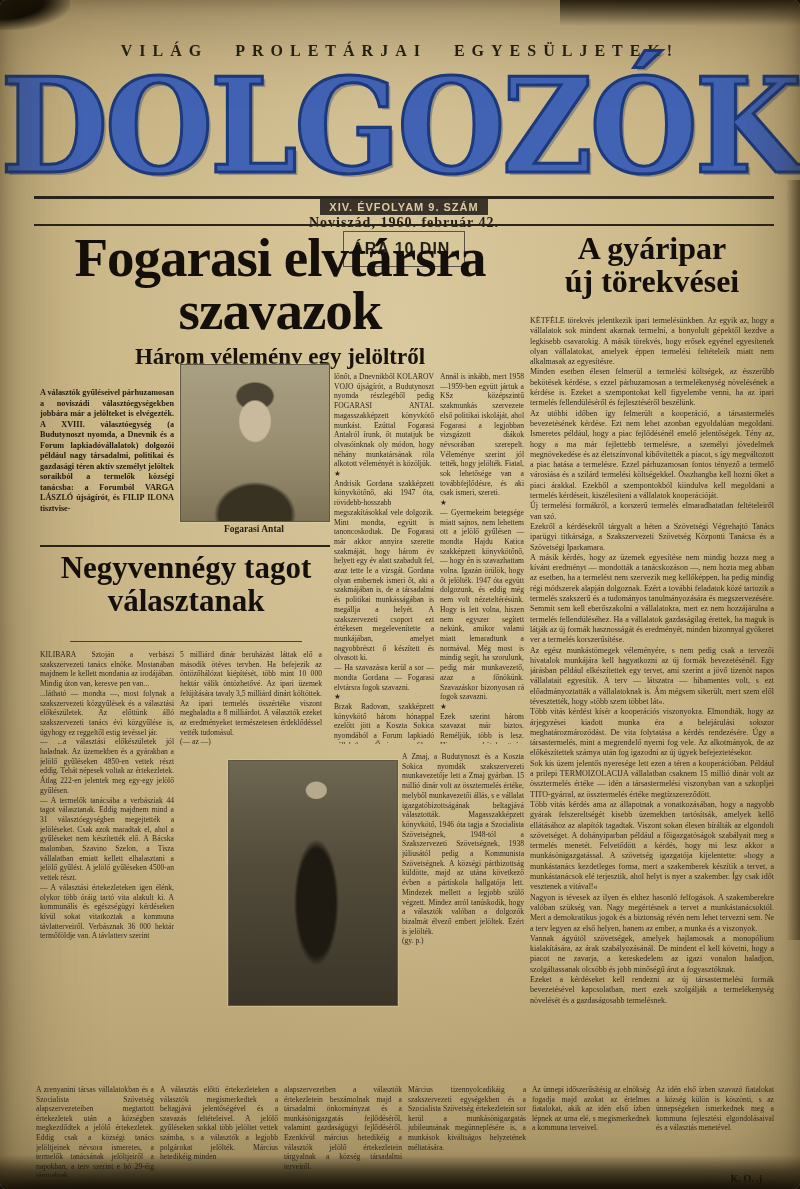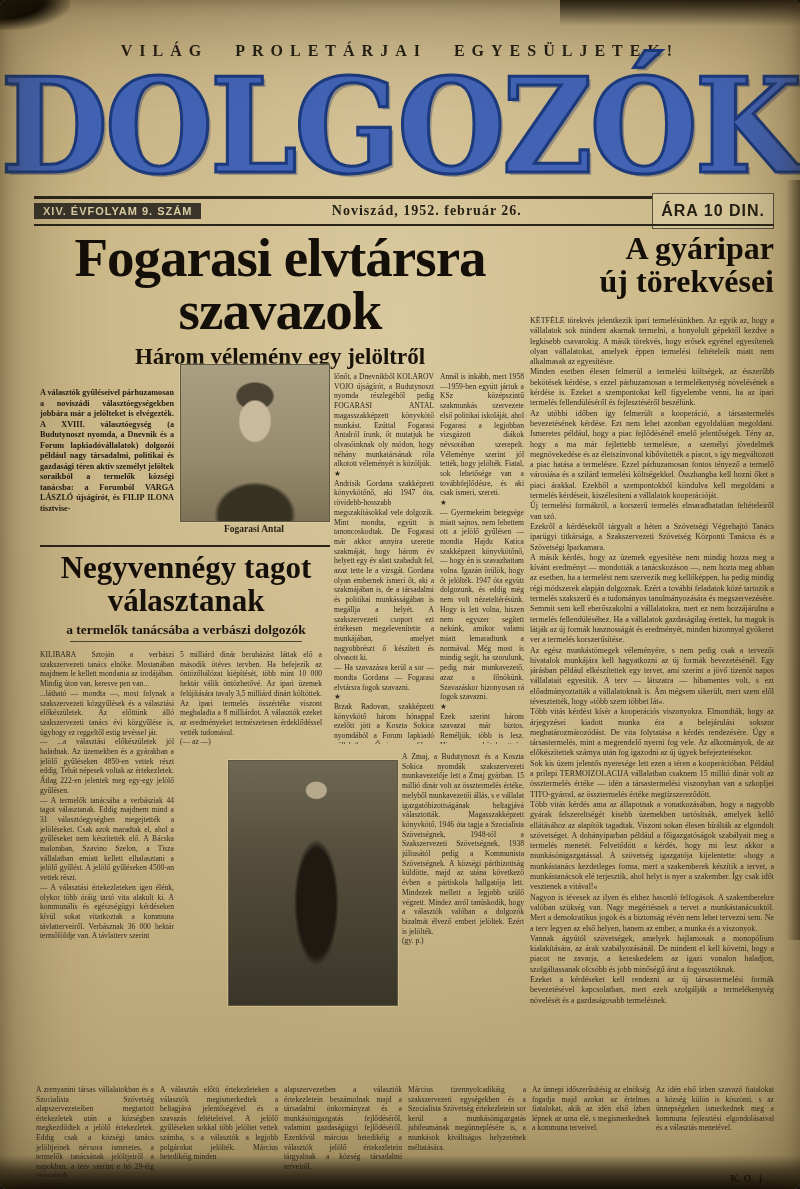--- a/index.html
+++ b/index.html
@@ -26,21 +26,21 @@
   .masthead{position:absolute;left:40px;top:60px;width:720px;height:132px;
     display:flex;align-items:center;justify-content:center;}
   .masthead span{font-family:"DejaVu Serif",serif;font-weight:bold;font-size:124px;
     line-height:1;letter-spacing:-3px;color:#4263b4;-webkit-text-stroke:3px #1d3a7c;
     text-shadow:3px 3px 0 rgba(22,38,86,0.30);transform:scaleY(1.06);}
   .rule{position:absolute;background:#2a241a;}
   .rule-a{left:34px;right:26px;top:196px;height:3px;}
   .rule-b{left:34px;right:26px;top:224px;height:2px;}
   .issueline{position:absolute;left:34px;right:26px;top:199px;height:24px;
     display:flex;align-items:center;justify-content:space-between;
-    font-family:"Liberation Sans",sans-serif;font-weight:bold;font-size:12px;color:#241f14;}
+    font-family:"Liberation Sans",sans-serif;font-weight:bold;font-size:12px;color:#241f14;flex-direction:column;}
   .vol-badge{background:#39332a;color:#d9cca3;padding:2px 9px;font-size:11px;letter-spacing:1px;}
   .date-center{font-family:"Liberation Serif",serif;font-size:14px;letter-spacing:1px;}
   .price-badge{background:#d7c79a;border:1px solid #5a5142;padding:8px 8px;font-size:16px;letter-spacing:1px;}
 
   .lead-headline{position:absolute;left:36px;top:232px;width:488px;text-align:center;
     font-weight:bold;font-size:55px;line-height:0.96;letter-spacing:-1px;color:#140f08;white-space:pre-line;}
   .lead-subhead{position:absolute;left:36px;top:344px;width:488px;text-align:center;
     font-weight:bold;font-size:23px;color:#191309;}
 
   .col{position:absolute;font-size:7.6px;line-height:9.7px;text-align:justify;
@@ -62,21 +62,21 @@
       radial-gradient(ellipse 34px 96px at 52% 58%, #1e1a12 56%, rgba(30,26,18,0) 66%),
       linear-gradient(180deg,#6e6752 0%,#544d3b 40%,#3a3528 100%);}
 
   .divider-2{left:40px;top:545px;width:290px;height:2px;}
   .second-headline{position:absolute;left:40px;top:552px;width:292px;text-align:center;
     font-weight:bold;font-size:31px;line-height:1.05;color:#16100a;white-space:pre-line;}
   .second-subhead{position:absolute;left:40px;top:622px;width:292px;text-align:center;
     font-weight:bold;font-size:13.5px;color:#1c1610;}
   .divider-3{left:70px;top:641px;width:232px;height:1px;background:#4a4232;}
 
-  .right-art-headline{position:absolute;left:530px;top:232px;width:244px;text-align:right;
+  .right-art-headline{position:absolute;left:530px;top:232px;width:244px;text-align:center;
     font-weight:bold;font-size:32px;line-height:1.04;color:#140f08;white-space:pre-line;}
   .right-art-body{left:530px;top:316px;width:244px;height:688px;font-size:8px;line-height:10.3px;}
 
   .bottom-headline{position:absolute;left:60px;top:1008px;width:680px;text-align:center;
     font-weight:bold;font-size:33px;color:#140f08;}
   .bottom-cols{position:absolute;left:36px;top:1056px;width:738px;height:92px;
     display:flex;gap:6px;margin-top:29px;}
   .bottom-cols > div{flex:1;font-size:7.6px;line-height:9.6px;text-align:justify;
     overflow:hidden;white-space:pre-line;color:#2d271d;}
   .signature{position:absolute;right:38px;top:1136px;font-weight:bold;font-size:10px;color:#241e13;margin-top:37px;}
@@ -90,21 +90,21 @@
   <div class="scan-tr"></div>
   <div class="scan-right"></div>
 
   <div class="slogan">VILÁG PROLETÁRJAI EGYESÜLJETEK!</div>
   <div class="masthead">
     <span>DOLGOZÓK</span>
   </div>
   <div class="rule rule-a"></div>
   <div class="issueline">
     <span class="vol-badge">XIV. ÉVFOLYAM 9. SZÁM</span>
-    <span class="date-center">Noviszád, 1952. február 26.</span>
+    <span class="date-center">Noviszád, 1960. február 42.</span>
     <span class="price-badge">ÁRA 10 DIN.</span>
   </div>
   <div class="rule rule-b"></div>
 
   <div class="lead-headline">Fogarasi elvtársra
 szavazok</div>
   <div class="lead-subhead">Három vélemény egy jelöltről</div>
 
   <div class="col bold-col" style="left:40px;top:388px;width:134px;height:152px;">A választók gyűléseivel párhuzamosan a noviszádi választóegységekben jobbára már a jelölteket is elvégezték. A XVIII. választóegység (a Budutynoszt nyomda, a Dnevnik és a Forum lapkiadóvállalatok) dolgozói például nagy társadalmi, politikai és gazdasági téren aktív személyt jelöltek soraikból a termelők községi tanácsba: a Forumból VARGA LÁSZLÓ újságírót, és FILIP ILONA tisztvise-</div>
 
@@ -121,21 +121,20 @@
 ★
 — Gyermekeim betegsége miatt sajnos, nem lehettem ott a jelölő gyűlésen — mondta Hajdu Katica szakképzett könyvkötőnő, — hogy én is szavazhattam volna. Igazán örülök, hogy őt jelölték. 1947 óta együtt dolgozunk, és eddig még nem volt nézeteltérésünk. Hogy is lett volna, hiszen nem egyszer segített nekünk, amikor valami miatt lemaradtunk a normával. Még most is mindig segít, ha szorulunk, pedig már munkavezető, azaz a főnökünk. Szavazáskor bizonyosan rá fogok szavazni.
 ★
 Ezek szerint három szavazat már biztos. Reméljük, több is lesz. Hisz ez a kötelezettség, amit ott teszünk a jelöléskor.</div>
   <div class="col" style="left:402px;top:752px;width:122px;height:254px;">A Zmaj, a Budutynoszt és a Koszta Sokica nyomdák szakszervezeti munkavezetője lett a Zmaj gyárban. 15 millió dinár volt az össztermelés értéke, melyből munkavezetői állás, s e vállalat igazgatóbizottságának beltagjává választották. Magasszakképzett könyvkötő, 1946 óta tagja a Szocialista Szövetségnek, 1948-tól a Szakszervezeti Szövetségnek, 1938 júliusától pedig a Kommunista Szövetségnek. A községi pártbizottság küldötte, majd az utána következő évben a pártiskola hallgatója lett. Mindezek mellett a legjobb szülő végzett. Mindez arról tanúskodik, hogy a választók valóban a dolgozók bizalmát élvező embert jelöltek. Ezért is jelölték.
 (gy. p.)</div>
 
   <div class="rule divider-2"></div>
   <div class="second-headline">Negyvennégy tagot
 választanak</div>
-  <div class="second-subhead">a termelők tanácsába a verbászi dolgozók</div>
   <div class="rule divider-3"></div>
 
   <div class="col" style="left:40px;top:650px;width:134px;height:356px;">KILIBARA Sztoján a verbászi szakszervezeti tanács elnöke. Mostanában majdnem le kellett mondania az irodájában. Mindig úton van, keresve pen van...
 ...látható — mondta —, most folynak a szakszervezeti közgyűlések és a választási előkészületek. Az előttünk álló szakszervezeti tanács évi közgyűlése is, úgyhogy ez reggeltől estig tevéssel jár.
 — ...a választási előkészületek jól haladnak. Az üzemekben és a gyárakban a jelölő gyűléseken 4850-en vettek részt eddig. Tehát népesek voltak az értekezletek. Átlag 222-en jelentek meg egy-egy jelölő gyűlésen.
 — A termelők tanácsába a verbásziak 44 tagot választanak. Eddig majdnem mind a 31 választóegységben megejtették a jelöléseket. Csak azok maradtak el, ahol a gyűléseket nem készítették elő. A Bácska malomban, Szavino Szelon, a Tisza vállalatban emiatt kellett elhalasztani a jelölő gyűlést. A jelölő gyűléseken 4500-an vettek részt.
 — A választási értekezleteken igen élénk, olykor több óráig tartó vita alakult ki. A kommunális és egészségügyi kérdéseken kívül sokat vitatkoztak a kommuna távlatterveiről. Verbásznak 36 000 hektár termőföldje van. A távlatterv szerint</div>
   <div class="col" style="left:180px;top:650px;width:142px;height:104px;">5 milliárd dinár beruházást láttak elő a második ötéves tervben. Ha befejezik az öntözőhálózat kiépítését, több mint 10 000 hektár válik öntözhetővé. Az ipari üzemek felújítására tavaly 3,5 milliárd dinárt költöttek. Az ipari termelés összértéke viszont meghaladta a 8 milliárdot. A választók ezeket az eredményeket természetesen érdeklődéssel vették tudomásul.
 (— az —)</div>
 

